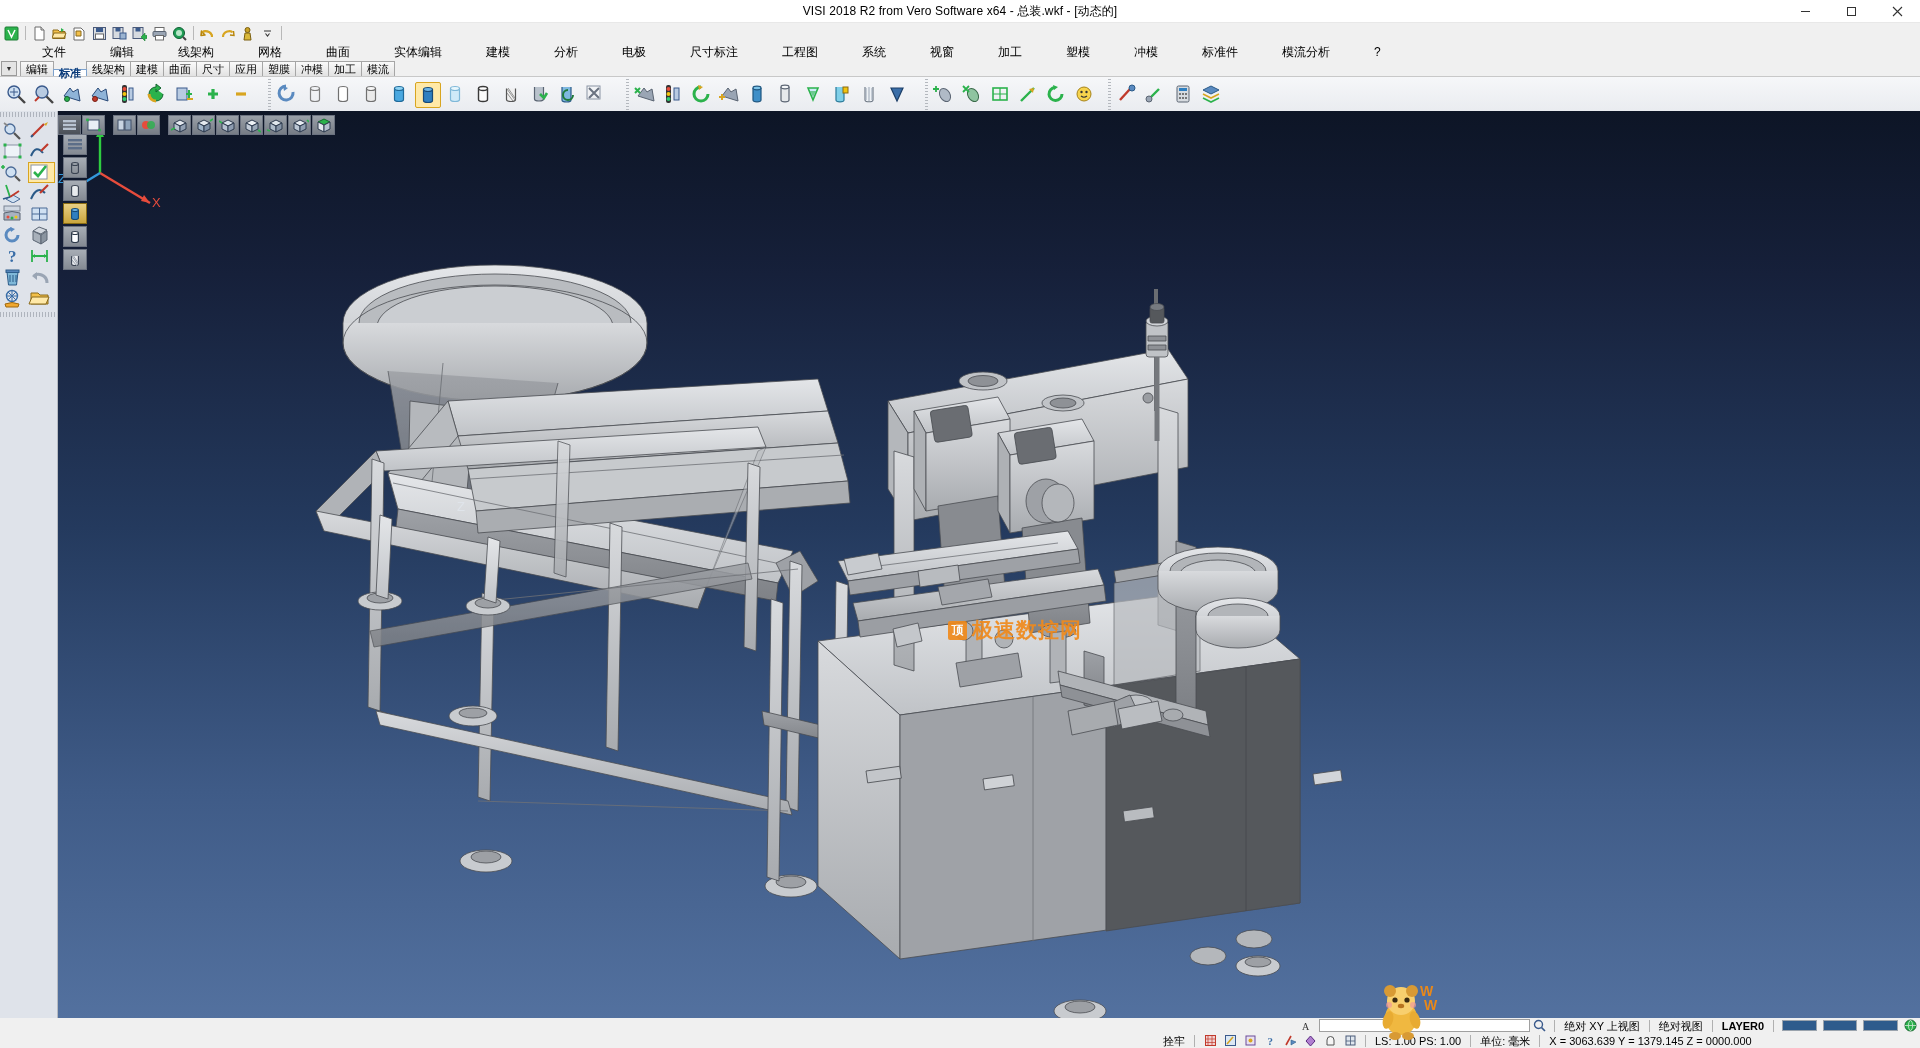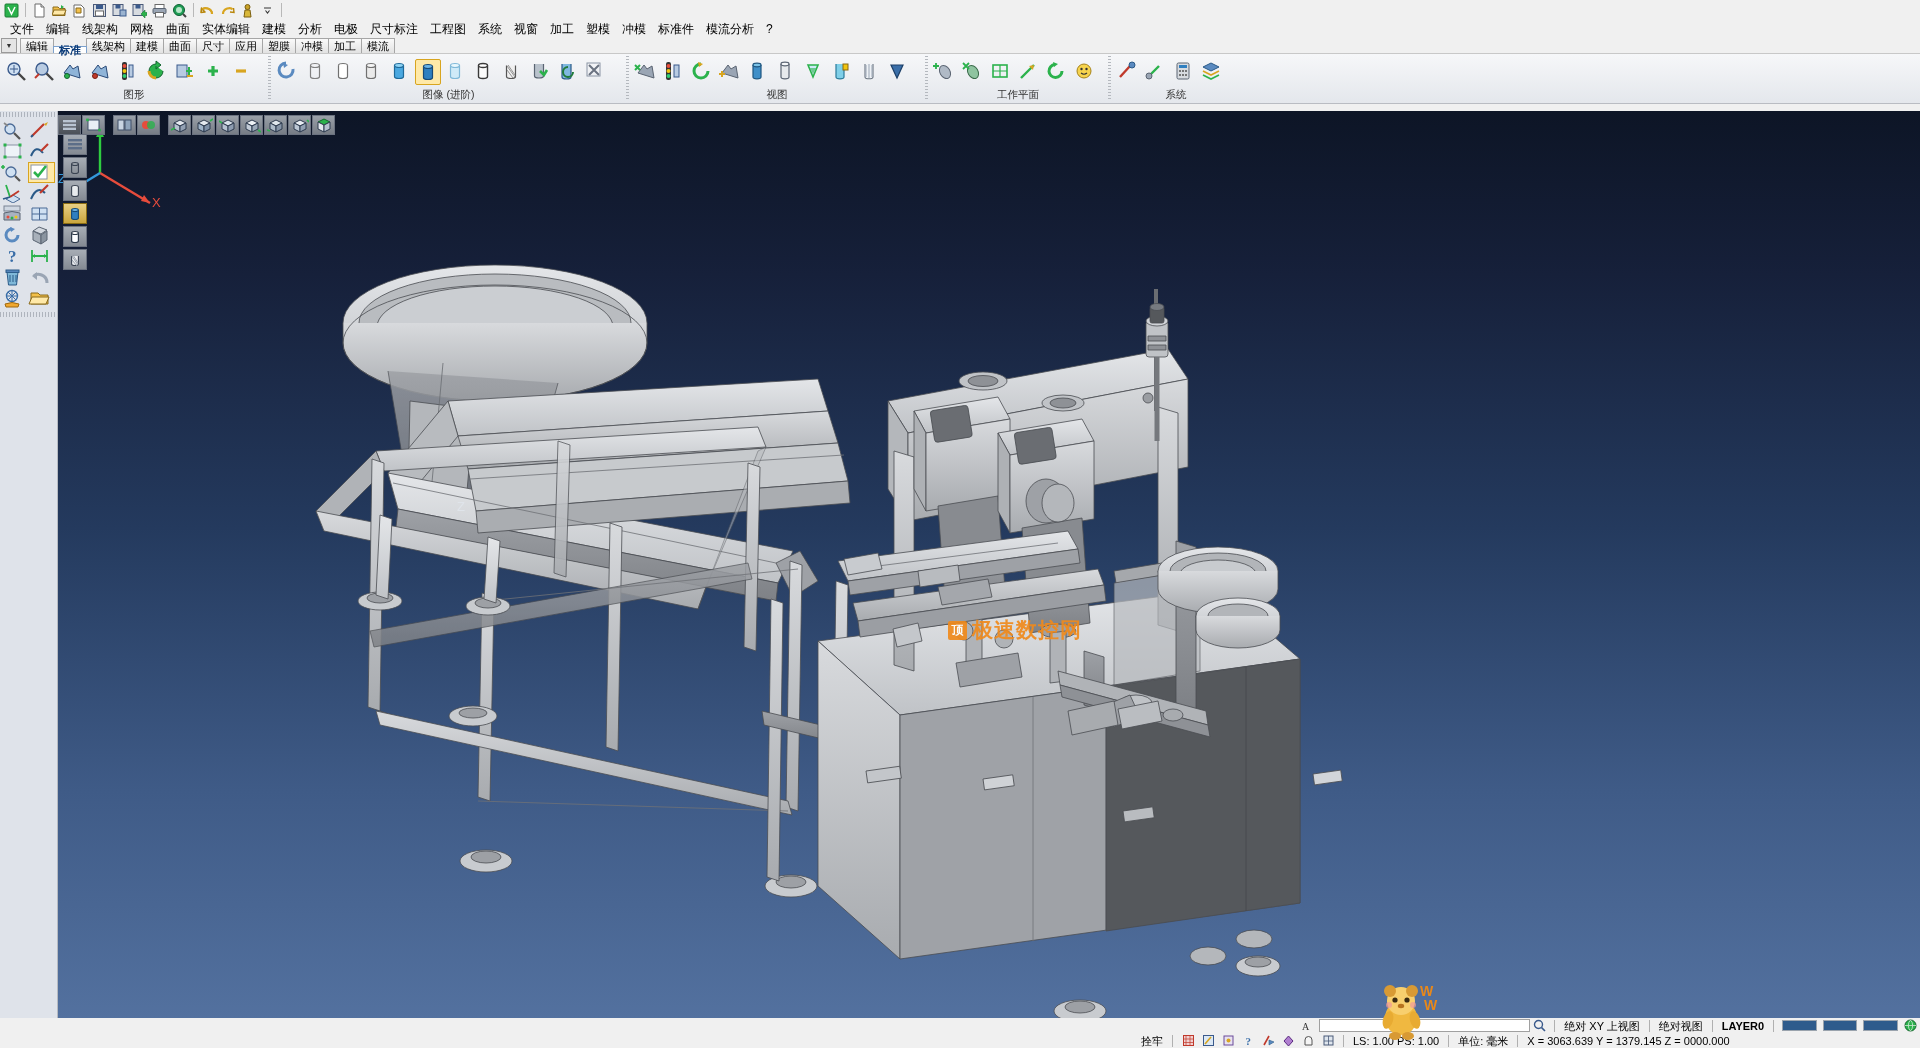--- a/index.html
+++ b/index.html
@@ -37,21 +37,21 @@
   .qicon {
     width: 19px; height: 18px; display: flex; align-items: center; justify-content: center;
   }
   .qsep { width: 1px; height: 14px; background: #b8b8b8; margin: 0 3px; }
 
   
   .menubar {
     height: 18px; background: #f0f0f0; display: flex; align-items: center;
     padding-left: 4px; font-size: 12px; color: #000;
   }
-  .menuitem { padding: 1px 6px; white-space: nowrap; line-height: 15px; }
+  .menuitem { padding: 1px 6px; white-space: nowrap; line-height: 15px; margin-left: 32px; }
 
   
   .tabstrip {
     height: 16px; background: #f0f0f0; display: flex; align-items: stretch;
     border-bottom: 1px solid #c8c8c8; padding-left: 1px;
   }
   .tab-arrow {
     width: 16px; display: flex; align-items: center; justify-content: center;
     border: 1px solid #9a9a9a; background: #e4e4e4; font-size: 7px; color: #333;
     margin-right: 3px;
@@ -152,40 +152,60 @@
 
   
   .statusTop {
     position: absolute; left: 0; right: 0; bottom: 15px; height: 15px;
     background: #f0f0f0; display: flex; align-items: center;
     font-size: 11px; color: #000;
   }
   .statusBot {
     position: absolute; left: 0; right: 0; bottom: 0; height: 15px;
     background: #f0f0f0; display: flex; align-items: center;
-    font-size: 11px; color: #000;
+    font-size: 11px; color: #000; padding-left: 22px;
   }
   .sb-sep { width: 1px; height: 12px; background: #b0b0b0; margin: 0 5px; }
   .sb-cell { padding: 0 4px; white-space: nowrap; line-height: 14px; }
   .sb-input {
     height: 13px; width: 220px; background: #fff; border: 1px solid #a0a0a0;
     margin-left: 2px;
   }
   .sb-colorbox { width: 36px; height: 11px; background: #2e5b8c; border: 1px solid #9aa3ad; margin: 0 3px; }
   .sb-icon { width: 20px; height: 14px; display: flex; align-items: center; justify-content: center; }
   .bold { font-weight: bold; }
 
   
   .mascot { position: absolute; left: 1368px; bottom: 8px; width: 78px; height: 56px; z-index: 30; }
 </style>
 </head>
 <body>
 
 <div id="app">
 
+  <div class="titlebar">
+    <span class="title-text">VISI 2018 R2 from Vero Software x64 - 总装.wkf - [动态的]</span>
+    <div class="winbtns">
+      <div class="winbtn">
+        <svg width="11" height="11" viewBox="0 0 11 11">
+            <rect x="1" y="5" width="9" height="1" fill="#333"></rect>
+          </svg>
+      </div>
+      <div class="winbtn">
+        <svg width="11" height="11" viewBox="0 0 11 11">
+            <rect x="1.5" y="1.5" width="8" height="8" fill="none" stroke="#333" stroke-width="1"></rect>
+          </svg>
+      </div>
+      <div class="winbtn close">
+        <svg width="11" height="11" viewBox="0 0 11 11">
+            <path d="M1 1 L10 10 M10 1 L1 10" stroke="#333" stroke-width="1.1" fill="none"></path>
+          </svg>
+      </div>
+    </div>
+  </div>
 
   <div class="qat">
     <div class="qicon">
       <svg width="15" height="15" viewBox="0 0 15 15">
           <rect x="1" y="1" width="13" height="13" rx="1" fill="#2bb24c" stroke="#1c7d35"></rect>
           <path d="M4 4 L7.5 11 L11 4" stroke="#fff" stroke-width="1.5" fill="none"></path>
         </svg>
     </div>
     <div class="qsep"></div>
     <div class="qicon">

